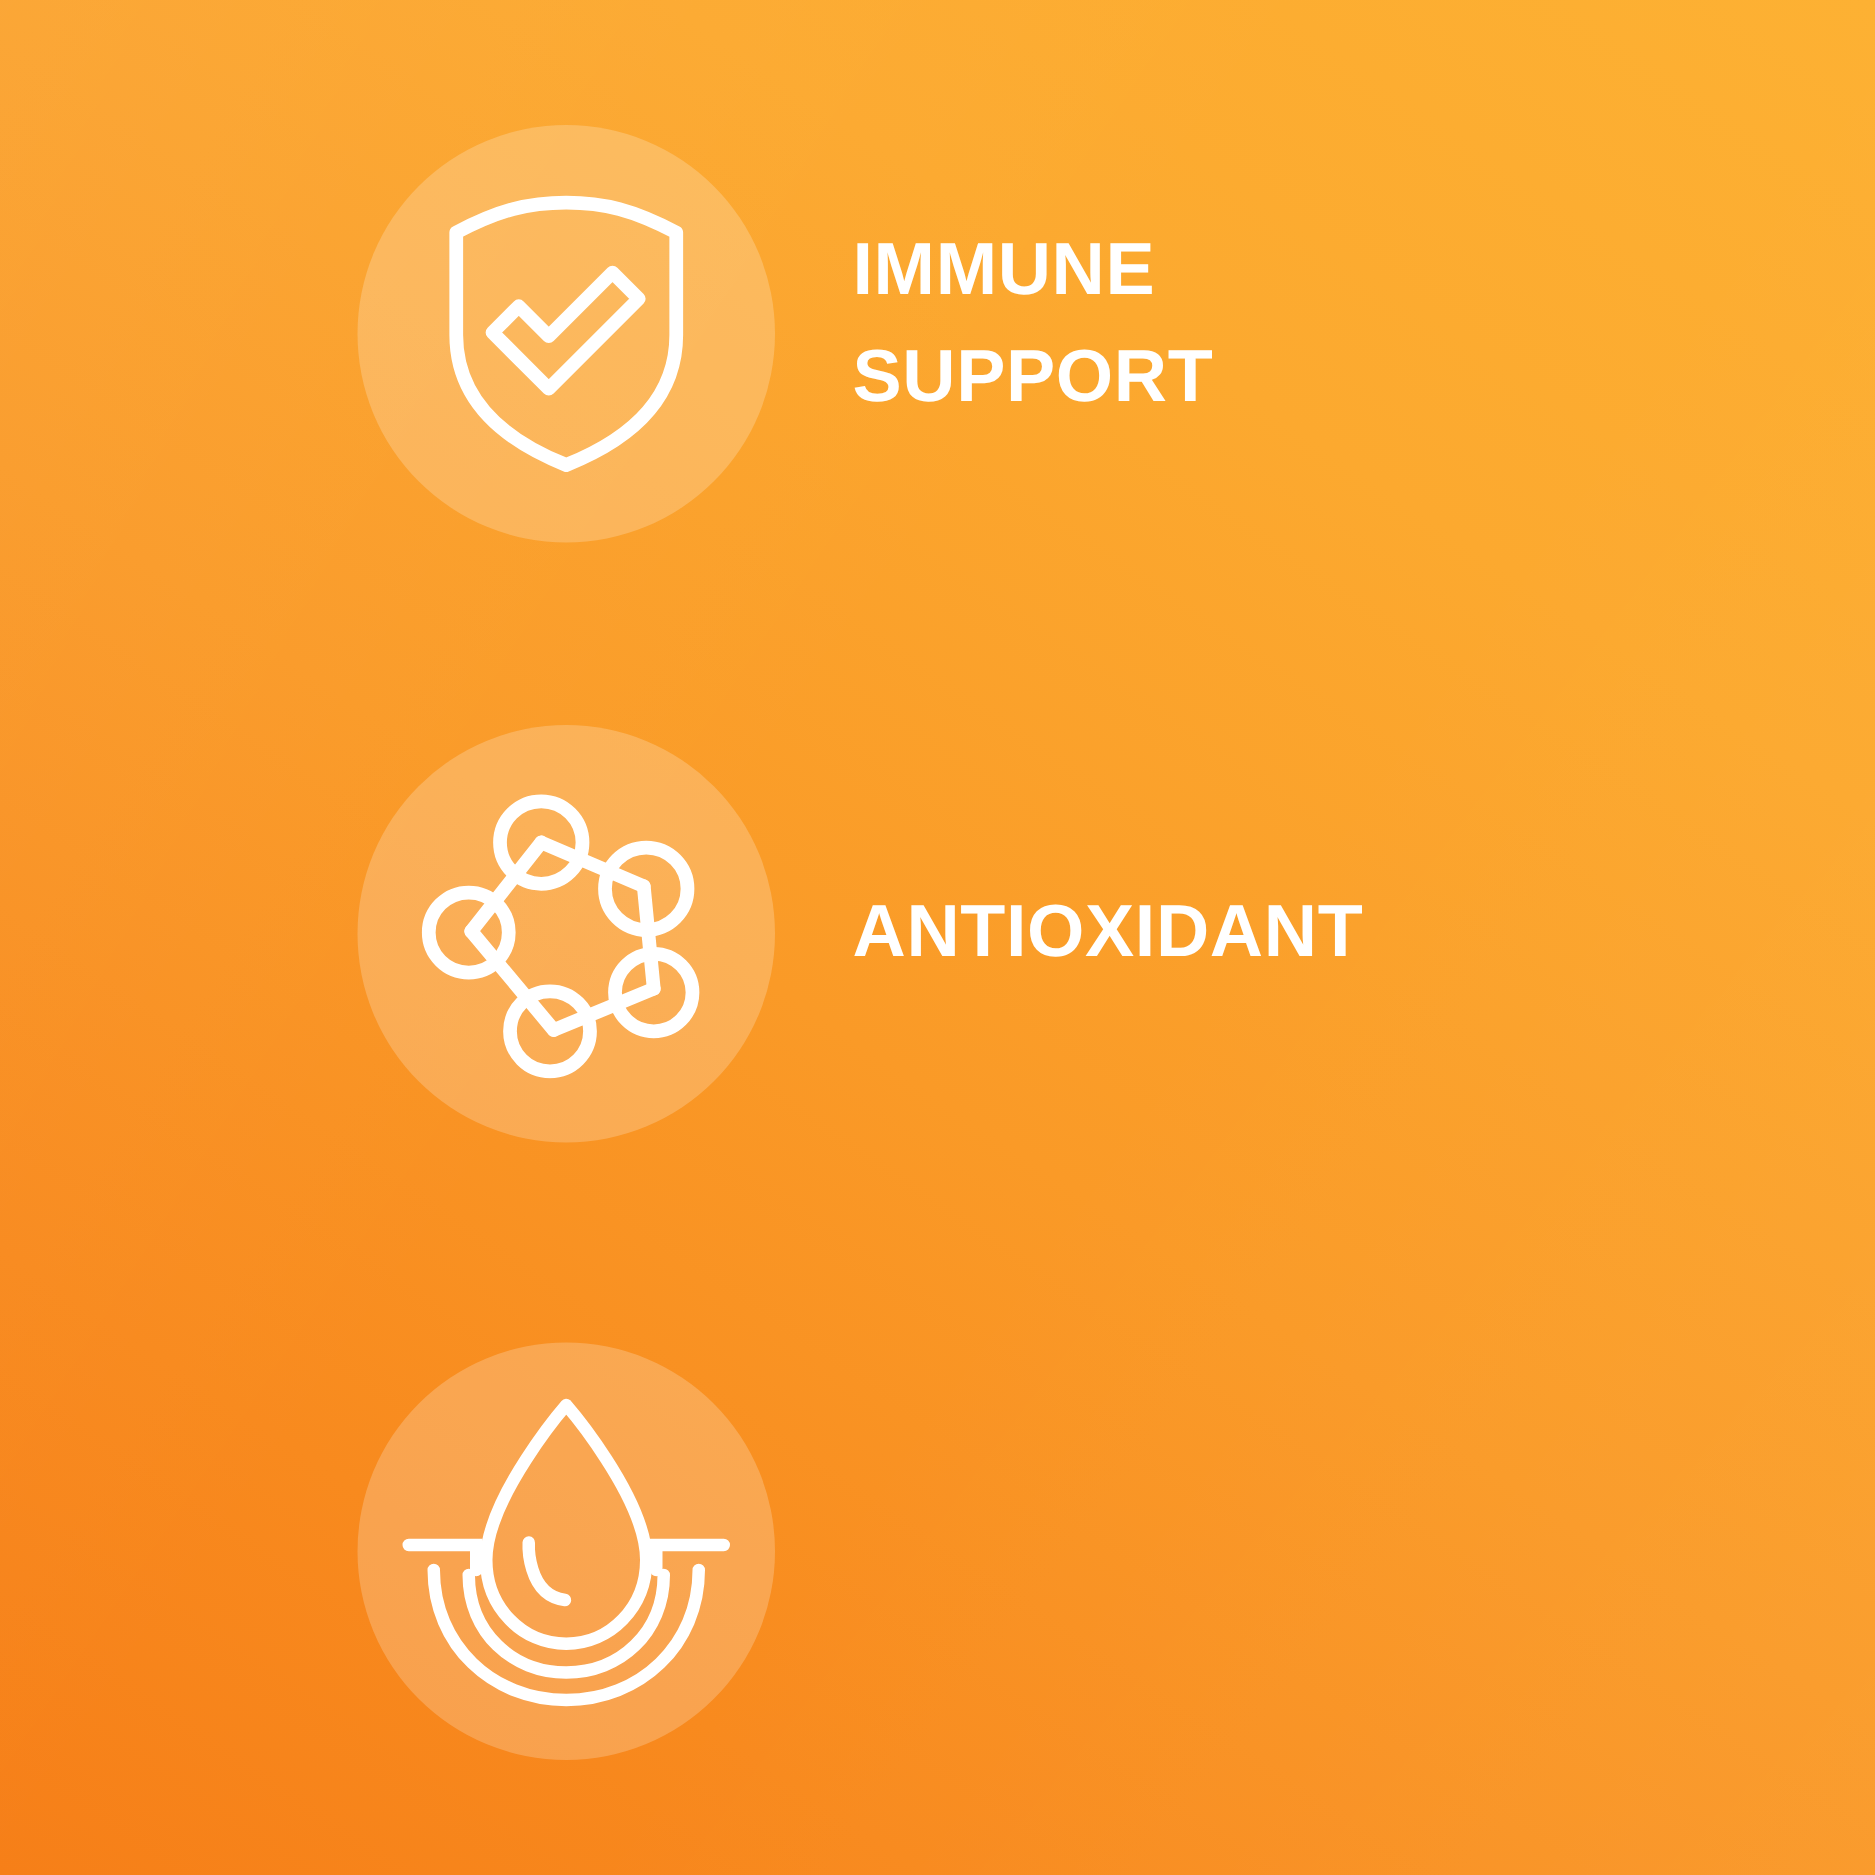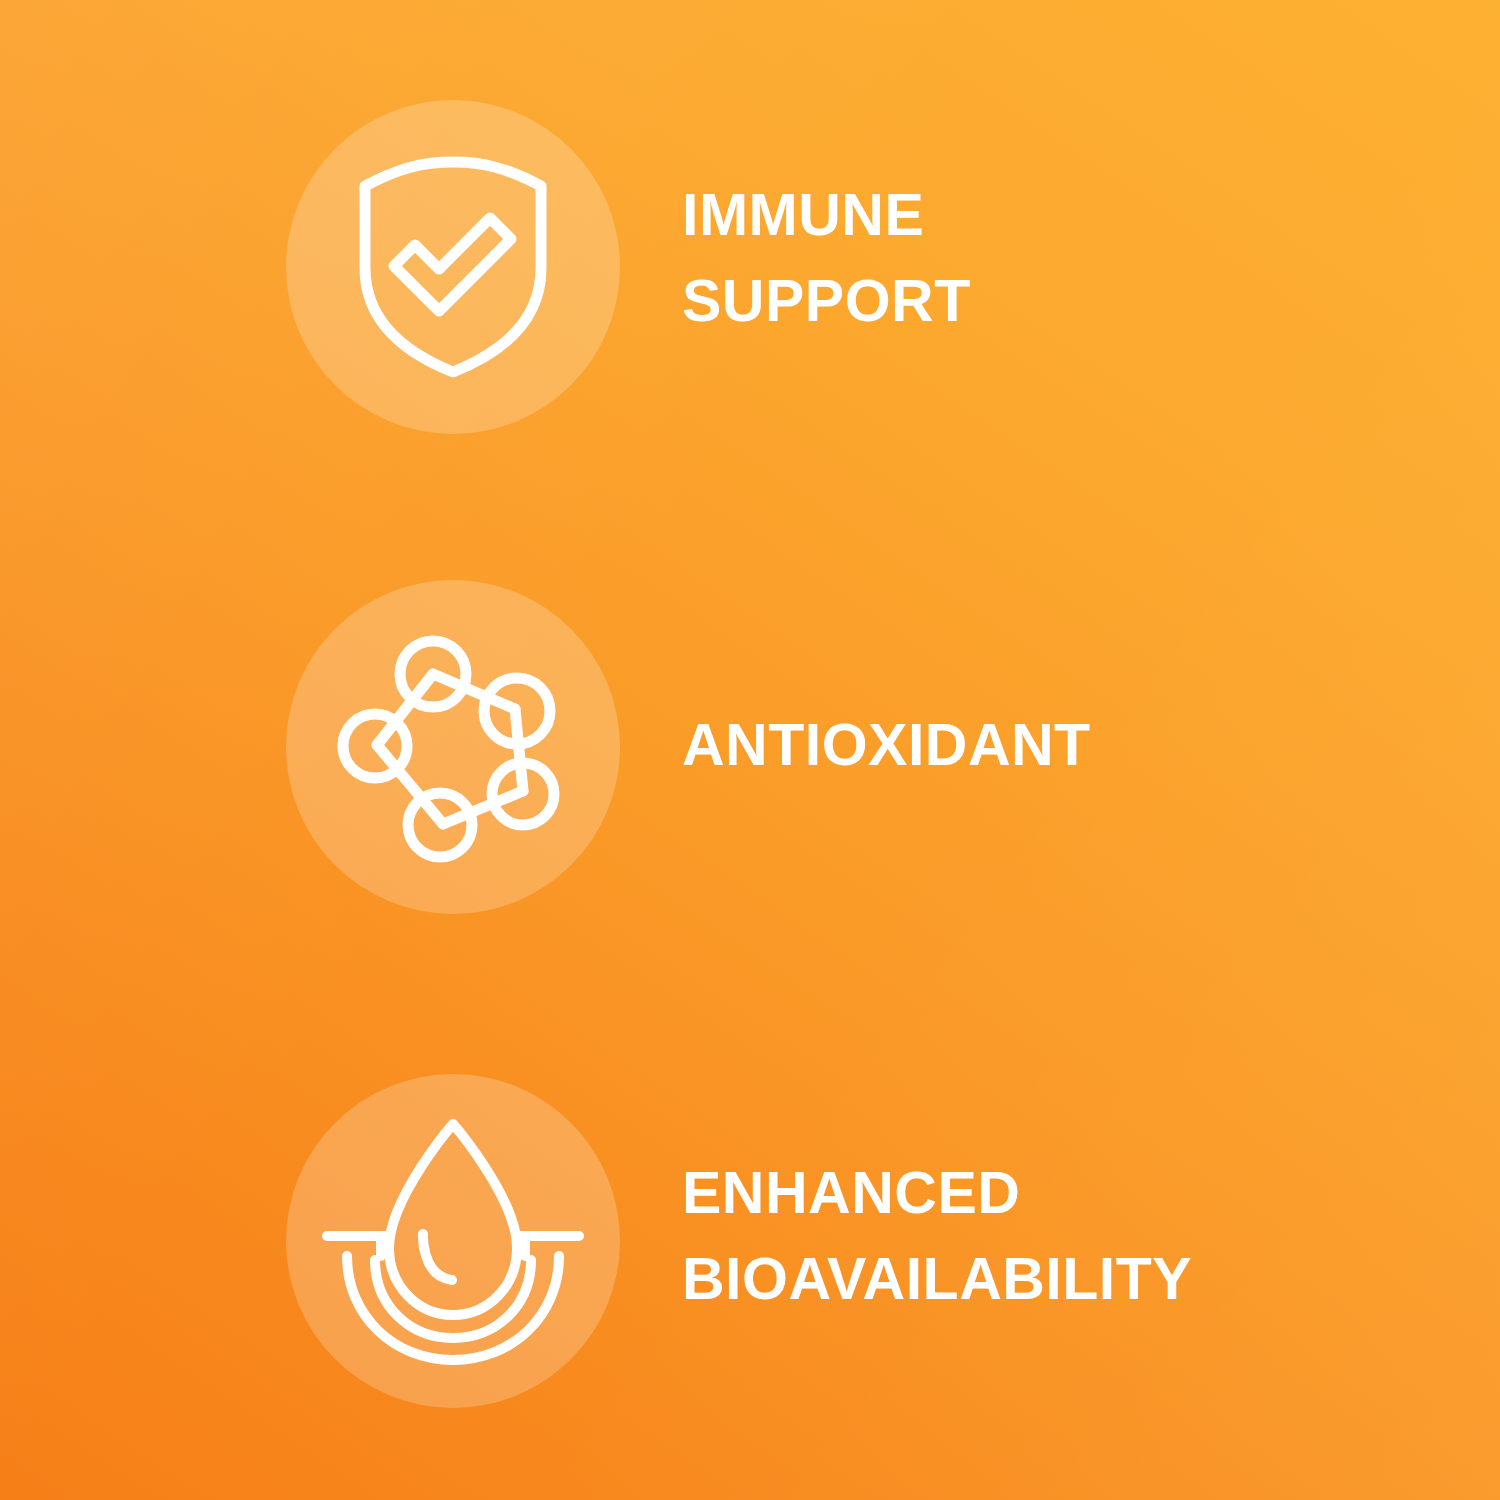--- a/index.html
+++ b/index.html
@@ -129,17 +129,15 @@
             <path d="M260 120 L206 120 L206 140"></path>
 
             <path d="M56 144 C56 190 91 222 134 222 C177 222 212 190 212 144"></path>
 
             <path d="M28 140 C28 200 75 244 134 244 C193 244 240 200 240 140"></path>
           </g>
         </svg>
       </span>
     </div>
 
-    <div class="benefit-label" id="label-bioavail">ENHANCED
-BIOAVAILABILITY</div>
   </div>
 
 </div>
 
 </body></html>

